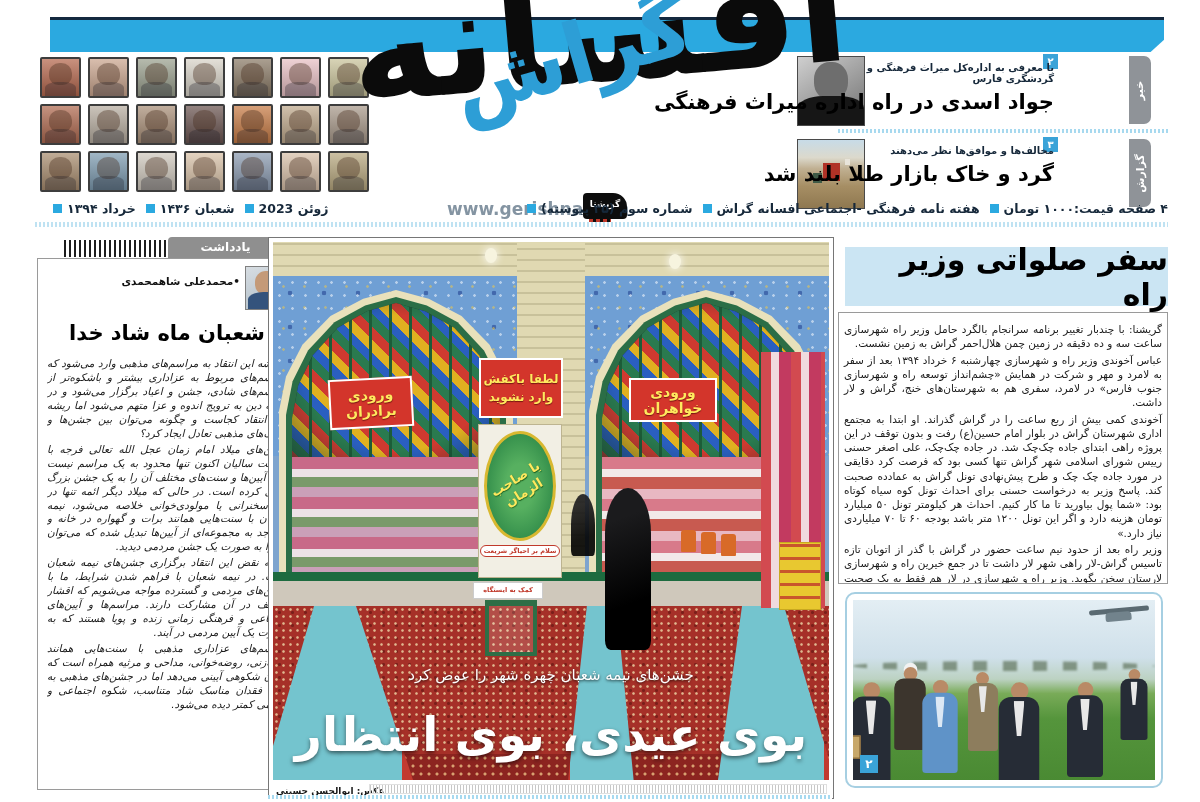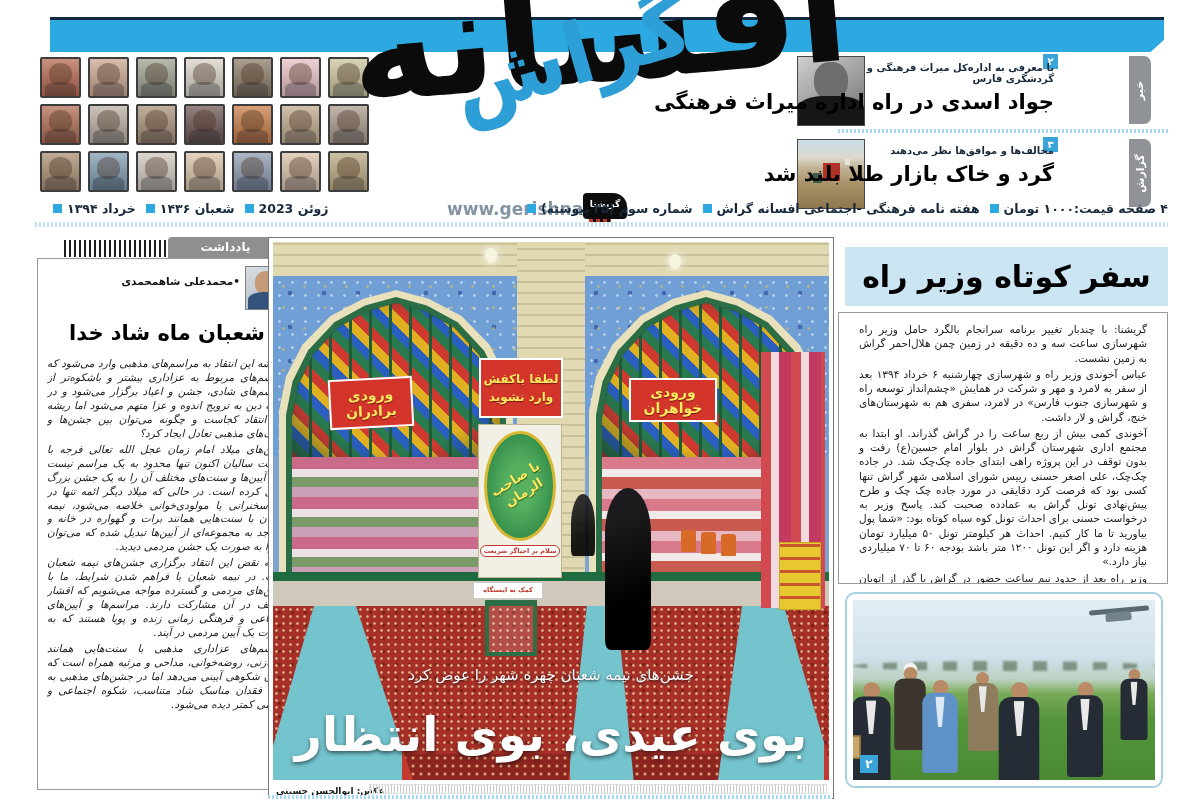--- a/index.html
+++ b/index.html
@@ -159,21 +159,21 @@
   .lead-headline{position:absolute;left:0;right:0;bottom:18px;text-align:center;color:#fff;font-size:47px;
           font-weight:bold;direction:rtl;z-index:6;text-shadow:0 2px 4px rgba(0,0,0,.55);}
   .lead-credit{position:absolute;left:7px;bottom:2px;font-size:9px;font-weight:bold;color:#1a1a1a;direction:rtl;}
   .lead-hatch{position:absolute;left:100px;right:6px;bottom:4px;height:8px;border:1px solid #e0e0e0;
           background:repeating-linear-gradient(90deg,#c8c8c8 0 1px,transparent 1px 3px);}
   
   .min-title{position:absolute;left:845px;top:247px;width:323px;height:59px;background:#cbe5f3;
           display:flex;align-items:center;justify-content:center;font-size:30px;font-weight:bold;color:#000;
           direction:rtl;}
   .min-box{position:absolute;left:838px;top:312px;width:330px;height:272px;border:1px solid #9a9a9a;
-          background:#fff;box-sizing:border-box;padding:9px 20px;font-size:10.5px;line-height:1.36;
+          background:#fff;box-sizing:border-box;padding:9px 5px;font-size:10.5px;line-height:1.36;
           text-align:justify;direction:rtl;color:#1a1a1a;overflow:hidden;}
   .min-box p{margin:0 0 2px 0;}
   .min-photo-frame{position:absolute;left:845px;top:592px;width:318px;height:196px;border:2px solid #a6cfe2;
           border-radius:10px;background:#fff;box-sizing:border-box;padding:6px;}
   .min-photo{position:relative;width:100%;height:100%;overflow:hidden;
           background:linear-gradient(180deg,#e3eef4 0%,#cfe0ea 32%,#bcd2c2 44%,#79ab58 52%,#55953c 66%,#4a8a33 100%);}
   .min-photo::before{content:"";position:absolute;left:0;right:0;top:34%;height:10px;
           background:repeating-linear-gradient(90deg,rgba(70,90,60,.55) 0 14px,transparent 14px 30px);
           border-radius:50%;filter:blur(1px);}
   .heli{position:absolute;right:6px;top:8px;width:60px;height:5px;background:#5a6a72;border-radius:2px;
@@ -368,21 +368,21 @@
       <div class="runner run2"></div>
       <div class="runner run3"></div>
 
       <div class="lead-kicker">جشن‌های نیمه شعبان چهره شهر را عوض کرد</div>
       <div class="lead-headline">بوی عیدی، بوی انتظار</div>
     </div>
     <div class="lead-credit">عکس: ابوالحسن حسینی</div>
     <div class="lead-hatch"></div>
   </div>
 
-  <div class="min-title">سفر کوتاه وزیر راه</div>
+  <div class="min-title">سفر صلواتی وزیر راه</div>
   <div class="min-box">
     <p>گریشنا: با چندبار تغییر برنامه سرانجام بالگرد حامل وزیر راه شهرسازی ساعت سه و ده دقیقه در زمین چمن هلال‌احمر گراش به زمین نشست.</p>
     <p>عباس آخوندی وزیر راه و شهرسازی چهارشنبه ۶ خرداد ۱۳۹۴ بعد از سفر به لامرد و مهر و شرکت در همایش «چشم‌انداز توسعه راه و شهرسازی جنوب فارس» در لامرد، سفری هم به شهرستان‌های خنج، گراش و لار داشت.</p>
     <p>آخوندی کمی بیش از ربع ساعت را در گراش گذراند. او ابتدا به مجتمع اداری شهرستان گراش در بلوار امام حسین(ع) رفت و بدون توقف در این پروژه راهی ابتدای جاده چک‌چک شد. در جاده چک‌چک، علی اصغر حسنی رییس شورای اسلامی شهر گراش تنها کسی بود که فرصت کرد دقایقی در مورد جاده چک چک و طرح پیش‌نهادی تونل گراش به عمادده صحبت کند. پاسخ وزیر به درخواست حسنی برای احداث تونل کوه سیاه کوتاه بود: «شما پول بیاورید تا ما کار کنیم. احداث هر کیلومتر تونل ۵۰ میلیارد تومان هزینه دارد و اگر این تونل ۱۲۰۰ متر باشد بودجه ۶۰ تا ۷۰ میلیاردی نیاز دارد.»</p>
     <p>وزیر راه بعد از حدود نیم ساعت حضور در گراش با گذر از اتوبان تازه تاسیس گراش-لار راهی شهر لار داشت تا در جمع خیرین راه و شهرسازی لارستان سخن بگوید. وزیر راه و شهرسازی در لار هم فقط به یک صحبت ۱۵ دقیقه‌ای اکتفا کرد.</p>
 
   </div>
   <div class="min-photo-frame">
     <div class="min-photo">
       <div class="heli"></div>

